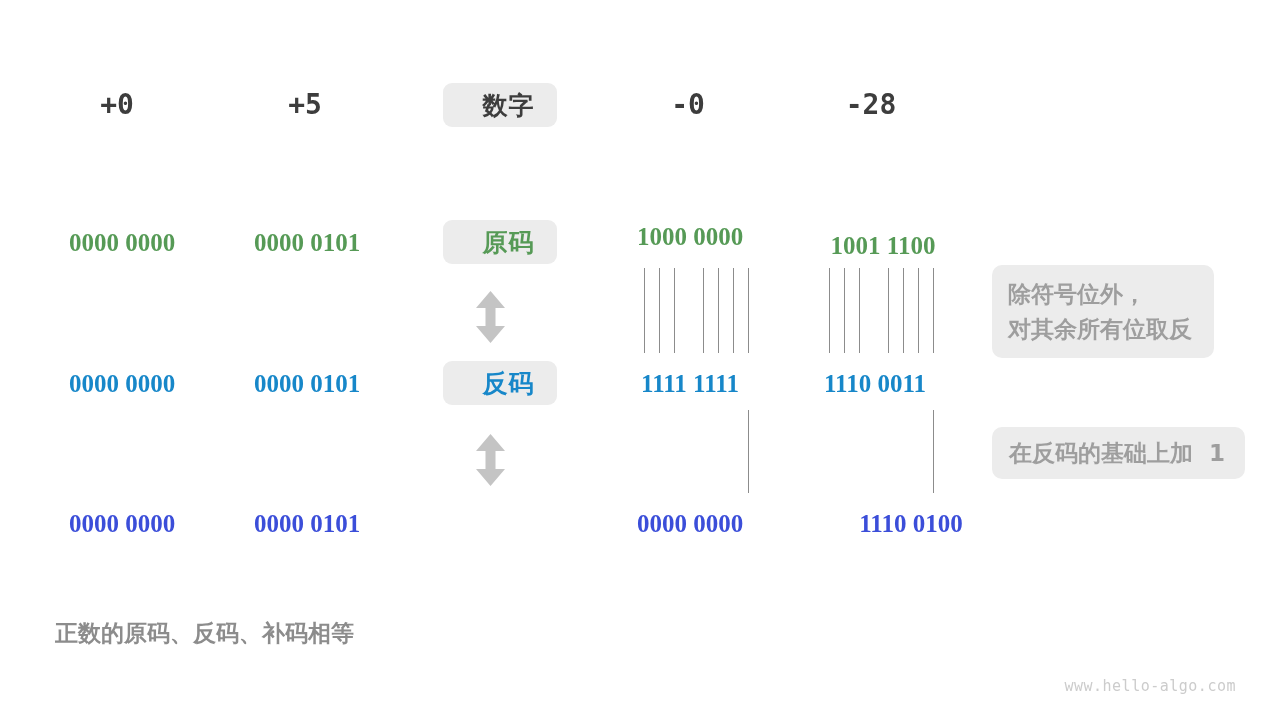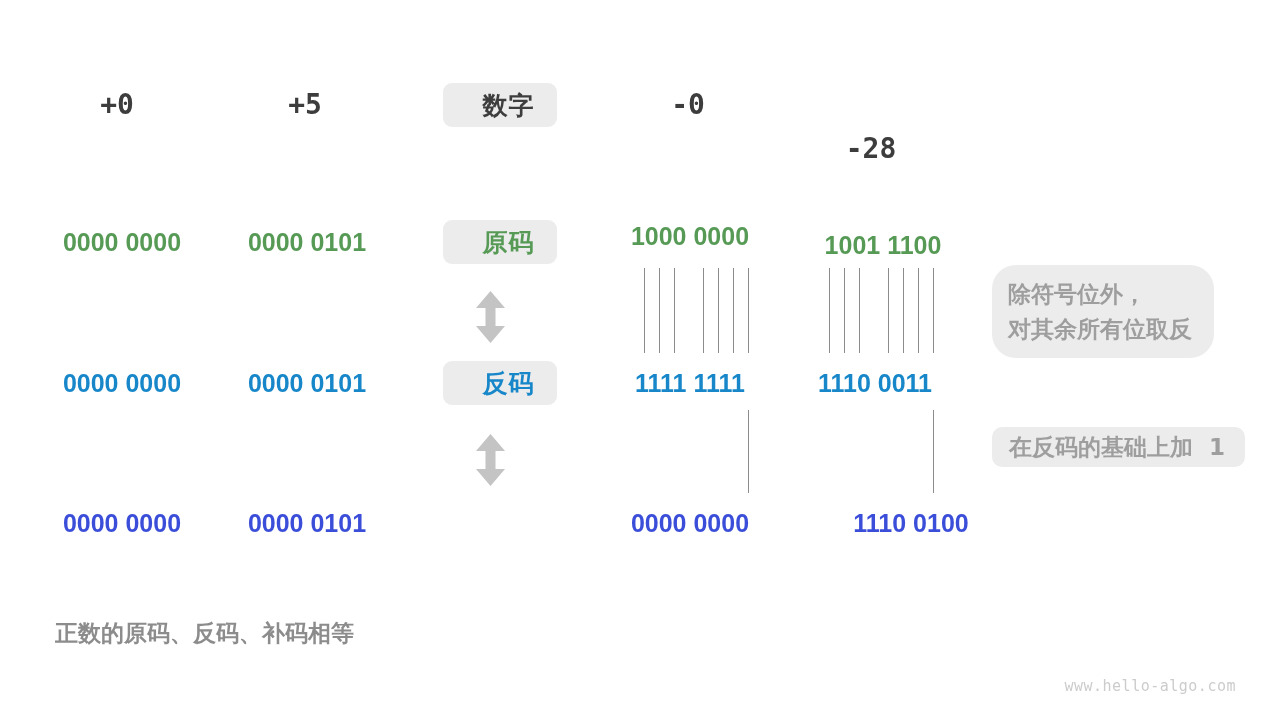--- a/index.html
+++ b/index.html
@@ -4,55 +4,55 @@
 <style>
   html,body { margin:0; padding:0; background:#ffffff; }
   body { width:1280px; height:720px; font-family:"DejaVu Sans", sans-serif; }
   .canvas { position:relative; width:1280px; height:720px; overflow:hidden; background:#ffffff; }
   .abs { position:absolute; }
   .num {
     font-family:"DejaVu Sans Mono", monospace; font-weight:bold;
     font-size:28px; color:var(--dark); transform:translateX(-50%); white-space:pre;
   }
   .bin {
-    font-family:Liberation Sans, sans-serif; font-weight:bold;
+    font-family:Liberation Serif, serif; font-weight:bold;
     font-size:25px; transform:translateX(-50%); white-space:pre; line-height:1;text-align:right;
   }
   .badge {
     width:97px; height:44px; border-radius:9px; background:var(--boxbg);
     display:flex; align-items:center; justify-content:center;
     font-size:25px; font-weight:bold; letter-spacing:1px;padding-left:17px;
   }
   .green  { color:var(--green); }
   .blue   { color:var(--blue); }
   .indigo { color:var(--indigo); }
   .dark   { color:var(--dark); }
   .vline  { position:absolute; width:1px; background:var(--linecol); }
   .arrow svg path { fill:var(--arrow); }
   .ann {
     background:var(--boxbg); border-radius:10px; color:var(--anntext);
     font-weight:bold; font-size:23px; box-sizing:border-box;
   }
-  .ann.two-line { width:222px; padding:12px 16px; line-height:1.5;border-radius:24px; }
-  .ann.one-line { width:253px; height:40px; display:flex; align-items:center; padding-left:17px; white-space:pre; }
+  .ann.two-line { width:222px; padding:12px 16px; line-height:1.5; }
+  .ann.one-line { width:253px; height:52px; display:flex; align-items:center; padding-left:17px; white-space:pre; }
   .caption { color:var(--captext); font-weight:bold; font-size:23px; white-space:pre; }
   .watermark {
     font-family:"DejaVu Sans Mono", monospace; font-size:15px;
     color:var(--wmcol); letter-spacing:0.5px;
   }
 </style>
 </head>
 <body>
 
 <div class="canvas">
 
   <div class="abs num" style="left:117px; top:88px;">+0</div>
   <div class="abs num" style="left:305px; top:88px;">+5</div>
   <div class="abs num" style="left:688px; top:88px;">-0</div>
-  <div class="abs num" style="left:871px; top:88px;margin-top:44px;">-28</div>
+  <div class="abs num" style="left:871px; top:88px;">-28</div>
   <div class="abs badge dark" style="left:443px; top:83px;">数字</div>
 
   <div class="abs bin green" style="left:122px; top:230px;">0000 0000</div>
   <div class="abs bin green" style="left:307px; top:230px;">0000 0101</div>
   <div class="abs badge green" style="left:443px; top:220px;">原码</div>
   <div class="abs bin green" style="left:690px; top:224px;">1000 0000</div>
   <div class="abs bin green" style="left:875px; top:233px;margin-left:8px;">1001 1100</div>
 
   <div class="abs bin blue" style="left:122px; top:371px;">0000 0000</div>
   <div class="abs bin blue" style="left:307px; top:371px;">0000 0101</div>

